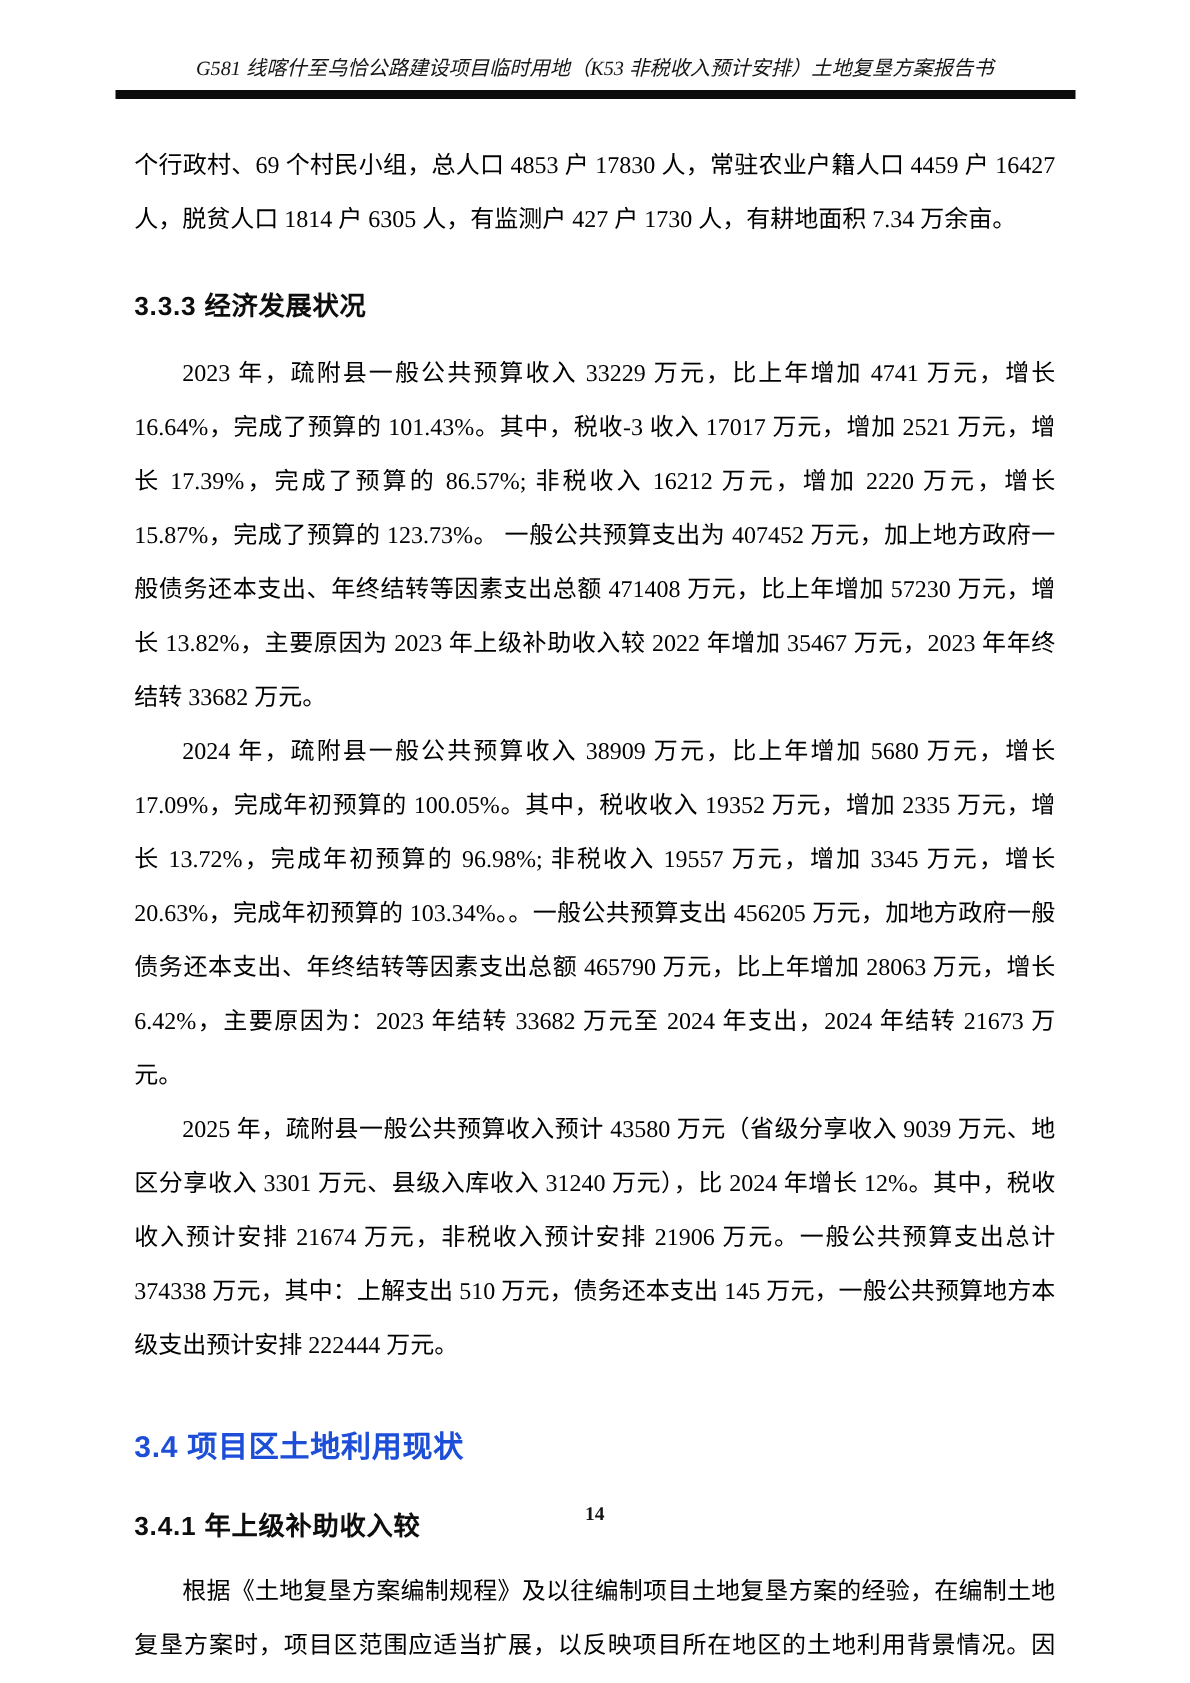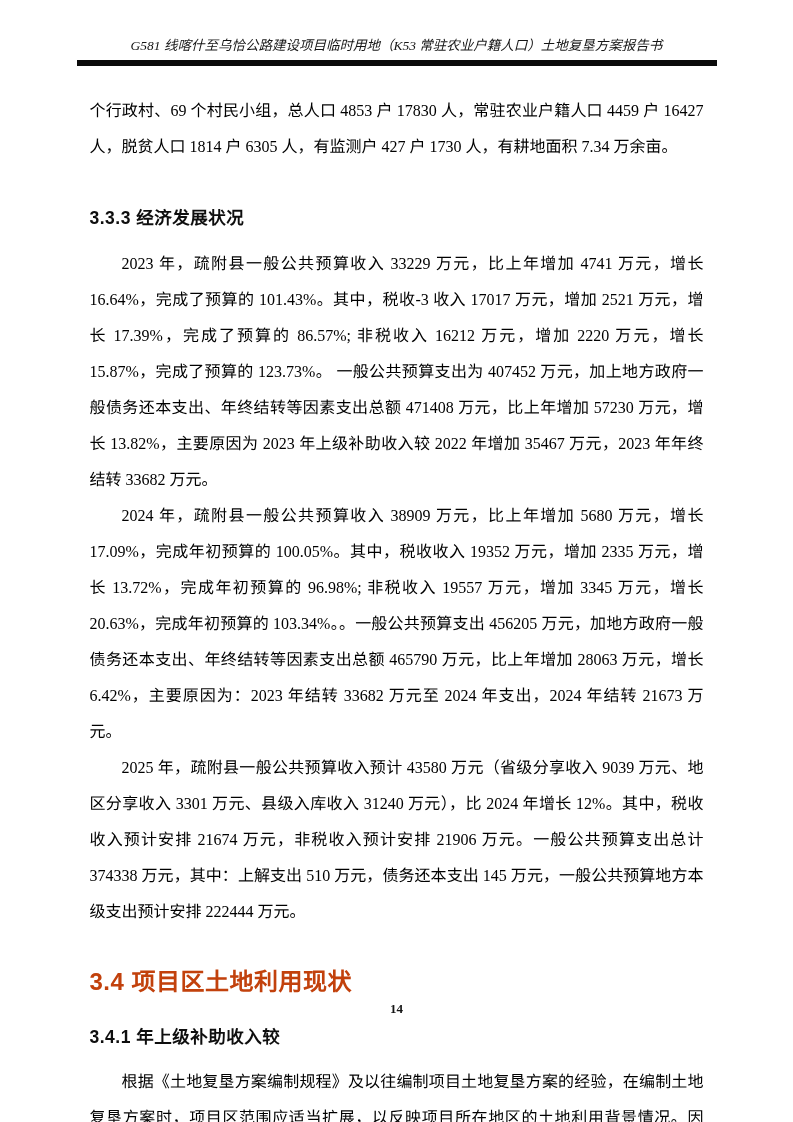--- a/index.html
+++ b/index.html
@@ -50,29 +50,29 @@
     text-align: justify;
     text-indent: 2em;
     color: #000000;
   }
   p.body.flush { text-indent: 0; }
   h3.h-sub {
     font-family: "Liberation Sans", "DejaVu Sans", sans-serif;
     font-weight: 700;
     font-size: 17.5px;
     color: #0e0e0e;
-    margin-top: 39px;
+    margin-top: 25px;
     margin-bottom: 17px;
     letter-spacing: 0.5px;
   }
   h2.h-main {
     font-family: "Liberation Sans", "DejaVu Sans", sans-serif;
     font-weight: 700;
-    font-size: 24px;
-    color: #c2410c;
+    font-size: 20px;
+    color: #1d4ed8;
     margin-top: 32px;
     margin-bottom: 18px;
     letter-spacing: 0.5px;
   }
   h3.h-sub2 {
     font-family: "Liberation Sans", "DejaVu Sans", sans-serif;
     font-weight: 700;
     font-size: 17.5px;
     color: #0e0e0e;
     margin-top: 26px;
@@ -91,21 +91,21 @@
     font-size: 13px;
     color: #141414;
   }
 </style>
 </head>
 <body>
 
 <div class="page">
 
   <div class="running-header">
-    <div class="header-text">G581 线喀什至乌恰公路建设项目临时用地（K53 常驻农业户籍人口）土地复垦方案报告书</div>
+    <div class="header-text">G581 线喀什至乌恰公路建设项目临时用地（K53 非税收入预计安排）土地复垦方案报告书</div>
     <div class="header-rule"></div>
   </div>
 
   <div class="content">
 
     <p class="body flush">个行政村、69 个村民小组，总人口 4853 户 17830 人，常驻农业户籍人口 4459 户 16427 人，脱贫人口 1814 户 6305 人，有监测户 427 户 1730 人，有耕地面积 7.34 万余亩。</p>
 
     <h3 class="h-sub">3.3.3 经济发展状况</h3>
 
     <p class="body">2023 年，疏附县一般公共预算收入 33229 万元，比上年增加 4741 万元，增长 16.64%，完成了预算的 101.43%。其中，税收-3 收入 17017 万元，增加 2521 万元，增长 17.39%，完成了预算的 86.57%; 非税收入 16212 万元，增加 2220 万元，增长 15.87%，完成了预算的 123.73%。 一般公共预算支出为 407452 万元，加上地方政府一般债务还本支出、年终结转等因素支出总额 471408 万元，比上年增加 57230 万元，增长 13.82%，主要原因为 2023 年上级补助收入较 2022 年增加 35467 万元，2023 年年终结转 33682 万元。</p>

